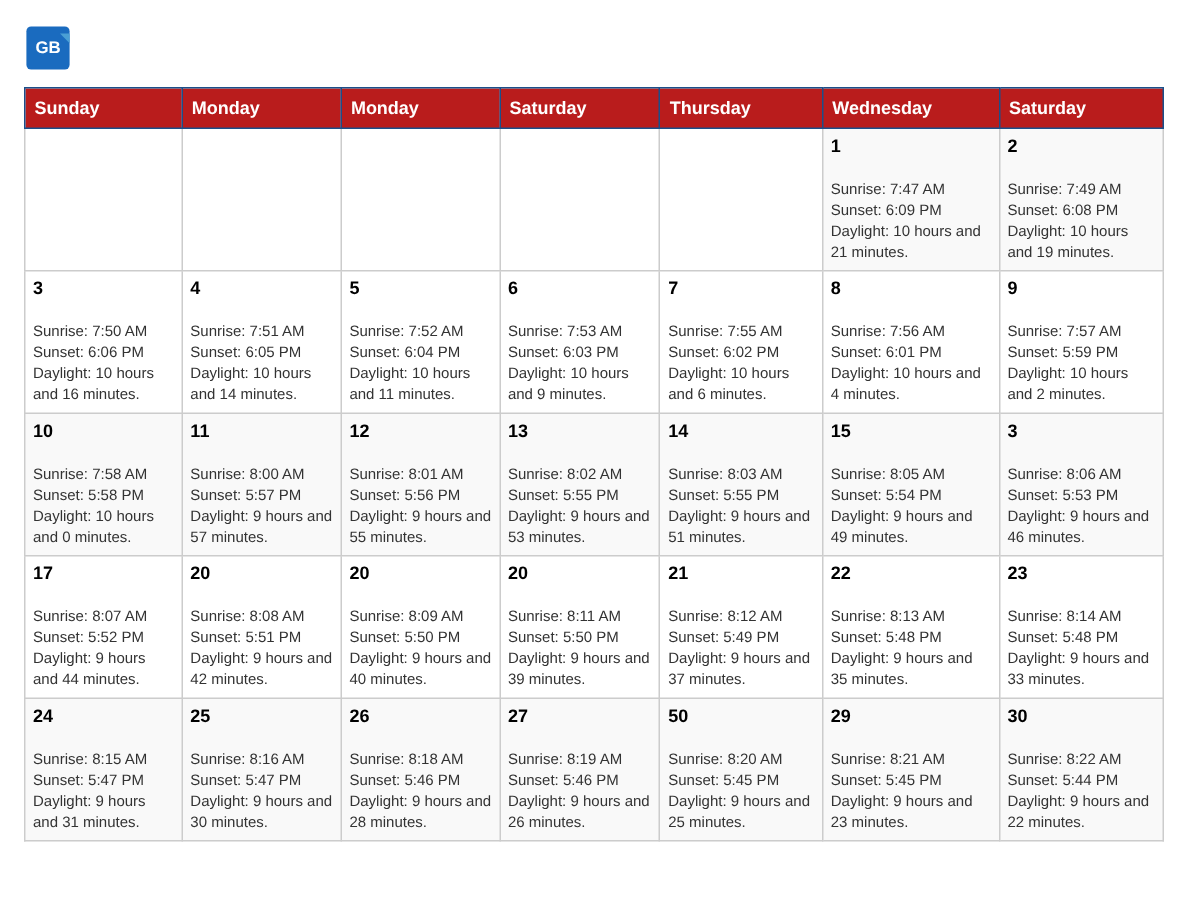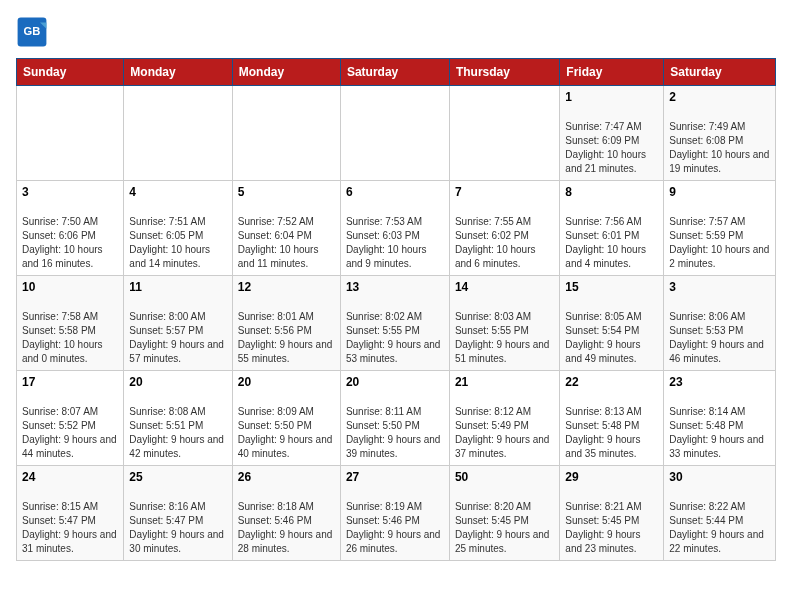--- a/index.html
+++ b/index.html
@@ -109,21 +109,21 @@
 </div>
 
 <table>
   <thead>
     <tr>
     <th>Sunday</th>
         <th>Monday</th>
         <th>Monday</th>
         <th>Saturday</th>
         <th>Thursday</th>
-        <th>Friday</th>
+        <th>Wednesday</th>
         <th>Saturday</th>
       </tr>
   </thead>
   <tbody id="calendar-body">
   <tr>
         <td class="empty-cell"></td>
         <td class="empty-cell"></td>
         <td class="empty-cell"></td>
         <td class="empty-cell"></td>
         <td class="empty-cell"></td>

